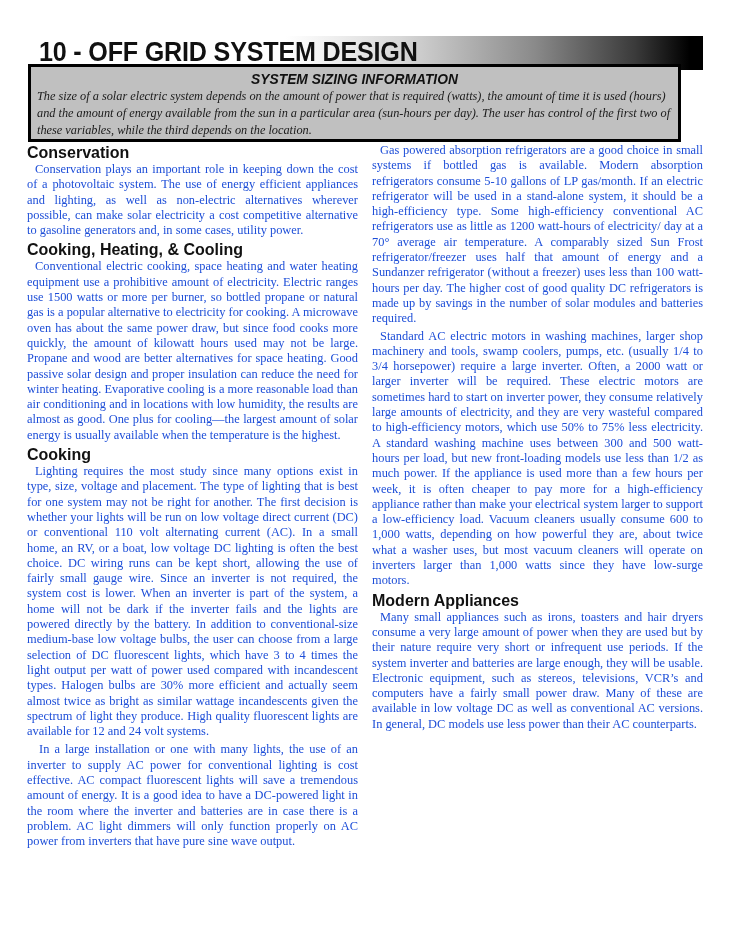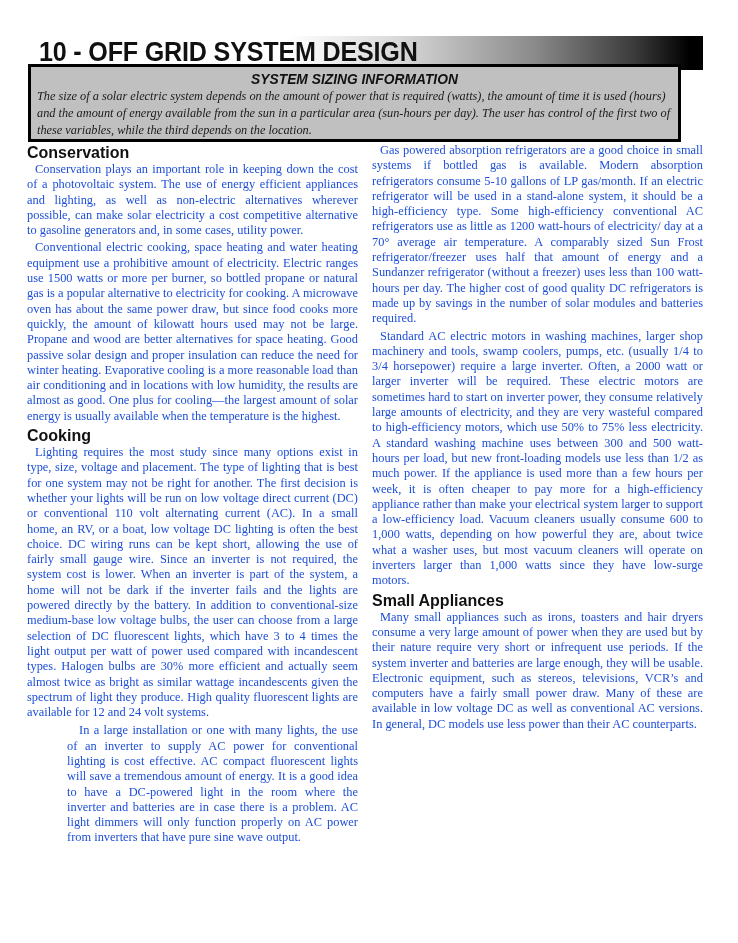--- a/index.html
+++ b/index.html
@@ -32,54 +32,55 @@
   .col-right { left: 372px; width: 331px; }
   .section-heading {
     font-family: "Liberation Sans", sans-serif; font-weight: bold; font-size: 16px;
     margin: 0; line-height: 19px; color: #111;
   }
   .para {
     font-family: "Liberation Serif", serif; font-size: 12.4px; line-height: 15.3px;
     margin: 0 0 2px 0; text-indent: 8px; text-align: justify; color: #1d4ed8;
     hyphens: manual;
   }
-  .para.second { text-indent: 12px; margin-top: 3px; margin-left: 40px; }
+  .para.second { text-indent: 12px; margin-top: 3px; }
   .section { margin-bottom: 2px; }
 </style>
 </head>
 <body>
 
 <div class="title-bar">
   <div class="title-text">10 - OFF GRID SYSTEM DESIGN</div>
 </div>
 
 <div class="info-box">
   <div class="info-heading">SYSTEM SIZING INFORMATION</div>
   <div class="info-body">The size of a solar electric system depends on the amount of power that is required (watts), the amount of time it is used (hours) and the amount of energy available from the sun in a particular area (sun-hours per day). The user has control of the first two of these variables, while the third depends on the location.</div>
 </div>
 
 <div class="col col-left">
   <div class="section">
     <h2 class="section-heading">Conservation</h2>
     <p class="para">Conservation plays an important role in keeping down the cost of a photovoltaic system. The use of energy efficient appliances and lighting, as well as non-electric alternatives wherever possible, can make solar electricity a cost competitive alternative to gasoline generators and, in some cases, utility power.</p>
   </div>
   <div class="section">
+    <h2 class="section-heading">Cooking, Heating, &amp; Cooling</h2>
     <p class="para">Conventional electric cooking, space heating and water heating equipment use a prohibitive amount of electricity. Electric ranges use 1500 watts or more per burner, so bottled propane or natural gas is a popular alternative to electricity for cooking. A microwave oven has about the same power draw, but since food cooks more quickly, the amount of kilowatt hours used may not be large. Propane and wood are better alternatives for space heating. Good passive solar design and proper insulation can reduce the need for winter heating. Evaporative cooling is a more reasonable load than air conditioning and in locations with low humidity, the results are almost as good. One plus for cooling—the largest amount of solar energy is usually available when the temperature is the highest.</p>
   </div>
   <div class="section">
     <h2 class="section-heading">Cooking</h2>
     <p class="para">Lighting requires the most study since many options exist in type, size, voltage and placement. The type of lighting that is best for one system may not be right for another. The first decision is whether your lights will be run on low voltage direct current (DC) or conventional 110 volt alternating current (AC). In a small home, an RV, or a boat, low voltage DC lighting is often the best choice. DC wiring runs can be kept short, allowing the use of fairly small gauge wire. Since an inverter is not required, the system cost is lower. When an inverter is part of the system, a home will not be dark if the inverter fails and the lights are powered directly by the battery. In addition to conventional-size medium-base low voltage bulbs, the user can choose from a large selection of DC fluorescent lights, which have 3 to 4 times the light output per watt of power used compared with incandescent types. Halogen bulbs are 30% more efficient and actually seem almost twice as bright as similar wattage incandescents given the spectrum of light they produce. High quality fluorescent lights are available for 12 and 24 volt systems.</p>
     <p class="para second">In a large installation or one with many lights, the use of an inverter to supply AC power for conventional lighting is cost effective. AC compact fluorescent lights will save a tremendous amount of energy. It is a good idea to have a DC-powered light in the room where the inverter and batteries are in case there is a problem. AC light dimmers will only function properly on AC power from inverters that have pure sine wave output.</p>
   </div>
 </div>
 
 <div class="col col-right">
   <div class="section">
     <p class="para">Gas powered absorption refrigerators are a good choice in small systems if bottled gas is available. Modern absorption refrigerators consume 5-10 gallons of LP gas/month. If an electric refrigerator will be used in a stand-alone system, it should be a high-efficiency type. Some high-efficiency conventional AC refrigerators use as little as 1200 watt-hours of electricity/ day at a 70° average air temperature. A comparably sized Sun Frost refrigerator/freezer uses half that amount of energy and a Sundanzer refrigerator (without a freezer) uses less than 100 watt-hours per day. The higher cost of good quality DC refrigerators is made up by savings in the number of solar modules and batteries required.</p>
   </div>
   <div class="section">
     <p class="para">Standard AC electric motors in washing machines, larger shop machinery and tools, swamp coolers, pumps, etc. (usually 1/4 to 3/4 horsepower) require a large inverter. Often, a 2000 watt or larger inverter will be required. These electric motors are sometimes hard to start on inverter power, they consume relatively large amounts of electricity, and they are very wasteful compared to high-efficiency motors, which use 50% to 75% less electricity. A standard washing machine uses between 300 and 500 watt-hours per load, but new front-loading models use less than 1/2 as much power. If the appliance is used more than a few hours per week, it is often cheaper to pay more for a high-efficiency appliance rather than make your electrical system larger to support a low-efficiency load. Vacuum cleaners usually consume 600 to 1,000 watts, depending on how powerful they are, about twice what a washer uses, but most vacuum cleaners will operate on inverters larger than 1,000 watts since they have low-surge motors.</p>
   </div>
   <div class="section">
-    <h2 class="section-heading">Small Appliances</h2>
+    <h2 class="section-heading">Modern Appliances</h2>
     <p class="para">Many small appliances such as irons, toasters and hair dryers consume a very large amount of power when they are used but by their nature require very short or infrequent use periods. If the system inverter and batteries are large enough, they will be usable. Electronic equipment, such as stereos, televisions, VCR’s and computers have a fairly small power draw. Many of these are available in low voltage DC as well as conventional AC versions. In general, DC models use less power than their AC counterparts.</p>
   </div>
 </div>
 
 </body></html>

